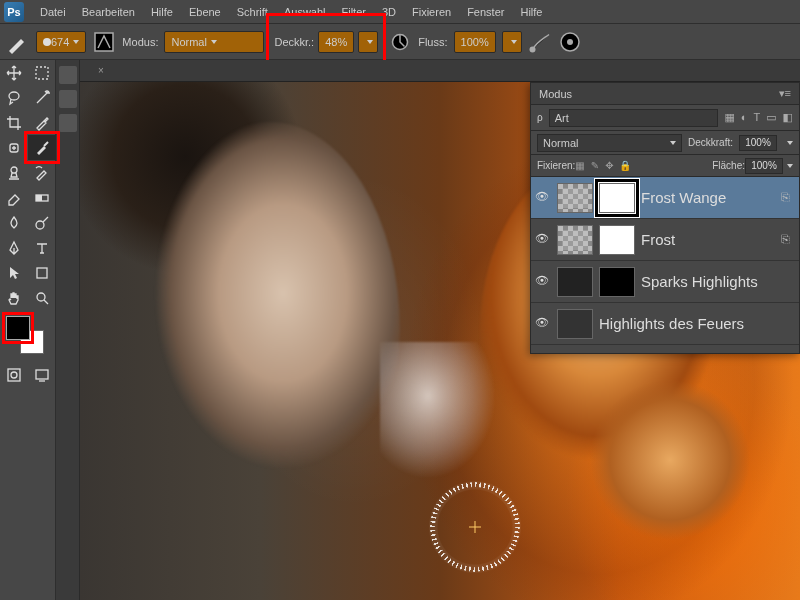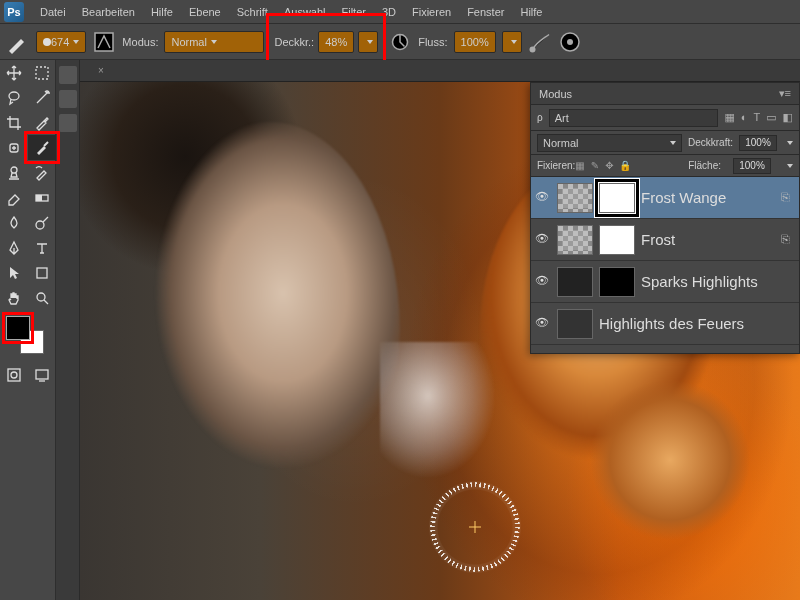--- a/index.html
+++ b/index.html
@@ -363,21 +363,21 @@
         <div class="lock-row">
           <div style="display:flex;gap:0;align-items:center;">
             <span>Fixieren:</span>
             <div class="lock-icons">
               <span>▦</span>
               <span>✎</span>
               <span>✥</span>
               <span>🔒</span>
             </div>
           </div>
-          <div style="display:flex;gap:12px;align-items:center;justify-content:space-between;">
+          <div style="display:flex;gap:0;align-items:center;justify-content:space-between;">
             <span>Fläche:</span>
             <span class="mini-input">100%</span>
             <span class="dd-arrow"></span>
           </div>
         </div>
         <div class="layers-list">
           <div class="layer sel">
             <span class="eye">👁</span>
             <div class="thumb ck"></div>
             <div class="thumb mask mask-sel hl-red"></div>

